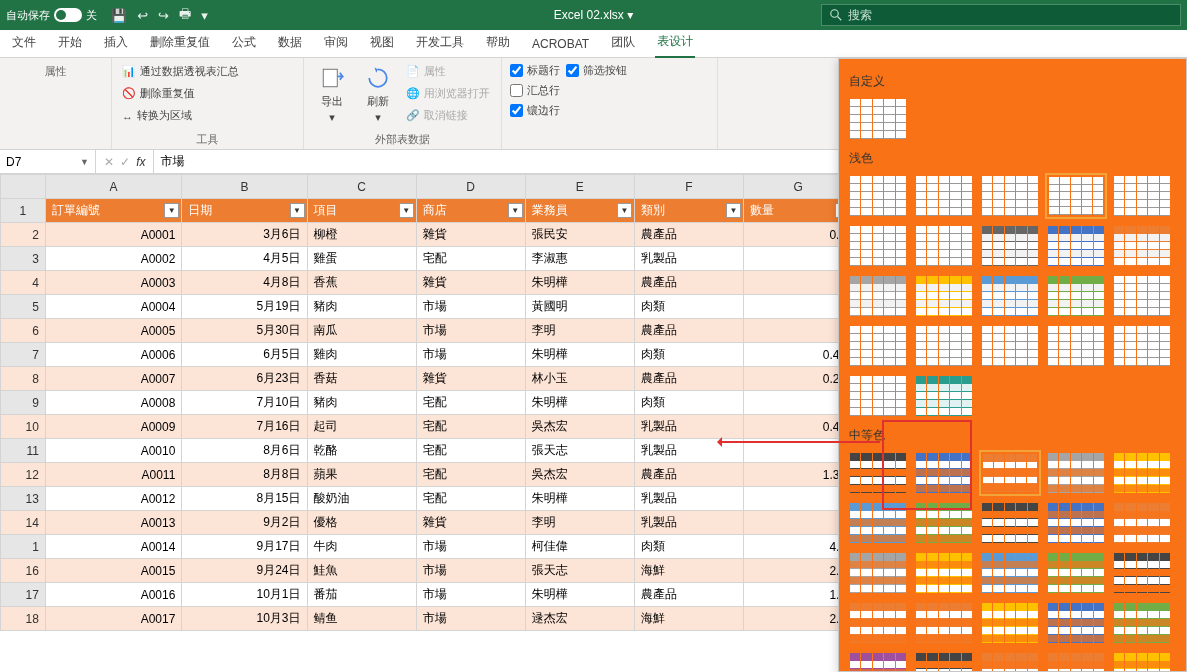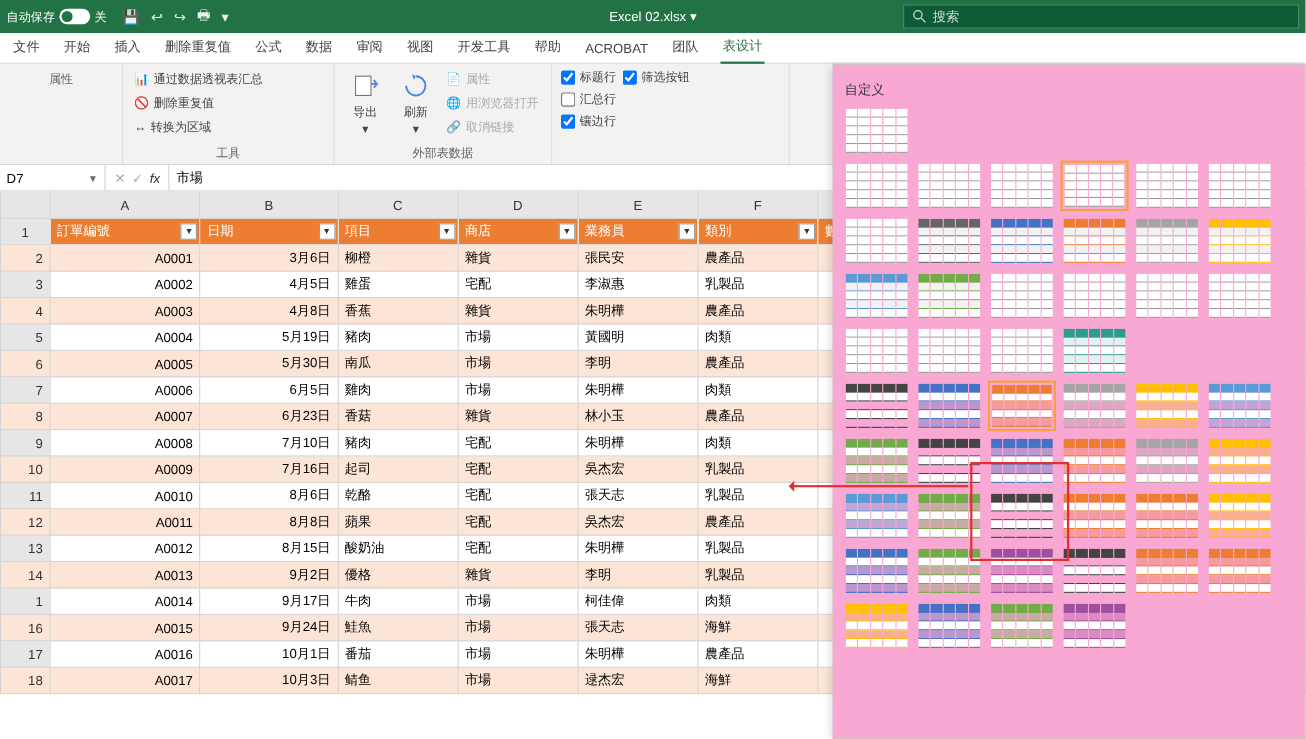--- a/index.html
+++ b/index.html
@@ -51,21 +51,21 @@
 .grid .colhdr th { background: #e6e6e6; text-align: center; font-weight: normal; color: #333; }
 .grid .rowhdr { background: #e6e6e6; text-align: center; width: 28px; color: #333; }
 .grid .tblhdr td { background: #ed7d31; color: #fff; padding: 0 6px; position: relative; }
 .grid .tblhdr .ddbtn { position: absolute; right: 2px; top: 4px; width: 15px; height: 15px; background: #fff; border: 1px solid #999; display: flex; align-items: center; justify-content: center; font-size: 8px; color: #333; }
 .grid .drow td { padding: 0 6px; text-align: right; }
 .grid .drow td.l { text-align: left; }
 .grid .drow.band td { background: #fce4d6; }
 .colA{width:85px}.colB{width:78px}.colC{width:68px}.colD{width:68px}.colE{width:68px}.colF{width:68px}.colG{width:68px}.colH{width:68px}.colI{width:100px}.colJ{width:40px}
 
 
-.gallery { position: absolute; right: 0; top: 58px; width: 430px; bottom: 0; background: #f9a8d4; border: 1px solid #c8c6c4; box-shadow: -2px 2px 8px rgba(0,0,0,.15); padding: 8px 6px; overflow-y: auto; }
+.gallery { position: absolute; right: 0; top: 58px; width: 349px; bottom: 0; background: #f97316; border: 1px solid #c8c6c4; box-shadow: -2px 2px 8px rgba(0,0,0,.15); padding: 8px 6px; overflow-y: auto; }
 .gallery .sect { font-size: 12px; color: #333; margin: 6px 0 4px 4px; font-weight: 500; }
 .gallery .thumbs { display: flex; flex-wrap: wrap; gap: 4px; padding: 2px; }
 .thumb { width: 62px; height: 46px; border: 1px solid transparent; cursor: pointer; display: flex; flex-direction: column; padding: 2px; }
 .thumb.sel { border: 2px solid #f2a33a; }
 .thumb .trow { flex: 1; display: flex; gap: 1px; }
 .thumb .tcell { flex: 1; }
 .arrow { position: absolute; top: 441px; left: 720px; width: 160px; height: 2px; background: #e03030; }
 .arrow::before { content: ""; position: absolute; left: -8px; top: -4px; border: 5px solid transparent; border-right-color: #e03030; }
 .redbox { position: absolute; border: 2px solid #e03030; pointer-events: none; }
 </style>
@@ -472,20 +472,21 @@
         </div>
         <div class="trow">
           <div class="tcell" style="background:#fff;border-bottom:1px solid #999"></div>
           <div class="tcell" style="background:#fff;border-bottom:1px solid #999"></div>
           <div class="tcell" style="background:#fff;border-bottom:1px solid #999"></div>
           <div class="tcell" style="background:#fff;border-bottom:1px solid #999"></div>
           <div class="tcell" style="background:#fff;border-bottom:1px solid #999"></div>
         </div>
       </div>
     </div>
+  <div class="sect">浅色</div>
   <div class="thumbs" id="gal-light">
       <div class="thumb">
         <div class="trow">
           <div class="tcell" style="background:#fff;border-bottom:1px solid #999"></div>
           <div class="tcell" style="background:#fff;border-bottom:1px solid #999"></div>
           <div class="tcell" style="background:#fff;border-bottom:1px solid #999"></div>
           <div class="tcell" style="background:#fff;border-bottom:1px solid #999"></div>
           <div class="tcell" style="background:#fff;border-bottom:1px solid #999"></div>
         </div>
         <div class="trow">
@@ -1288,20 +1289,21 @@
         </div>
         <div class="trow">
           <div class="tcell" style="background:#fff;border-bottom:1px solid #2a9d8f"></div>
           <div class="tcell" style="background:#fff;border-bottom:1px solid #2a9d8f"></div>
           <div class="tcell" style="background:#fff;border-bottom:1px solid #2a9d8f"></div>
           <div class="tcell" style="background:#fff;border-bottom:1px solid #2a9d8f"></div>
           <div class="tcell" style="background:#fff;border-bottom:1px solid #2a9d8f"></div>
         </div>
       </div>
     </div>
+  <div class="sect" id="sect-med">中等色</div>
   <div class="thumbs" id="gal-med">
       <div class="thumb">
         <div class="trow">
           <div class="tcell" style="background:#444;border-bottom:1px solid #444"></div>
           <div class="tcell" style="background:#444;border-bottom:1px solid #444"></div>
           <div class="tcell" style="background:#444;border-bottom:1px solid #444"></div>
           <div class="tcell" style="background:#444;border-bottom:1px solid #444"></div>
           <div class="tcell" style="background:#444;border-bottom:1px solid #444"></div>
         </div>
         <div class="trow">

